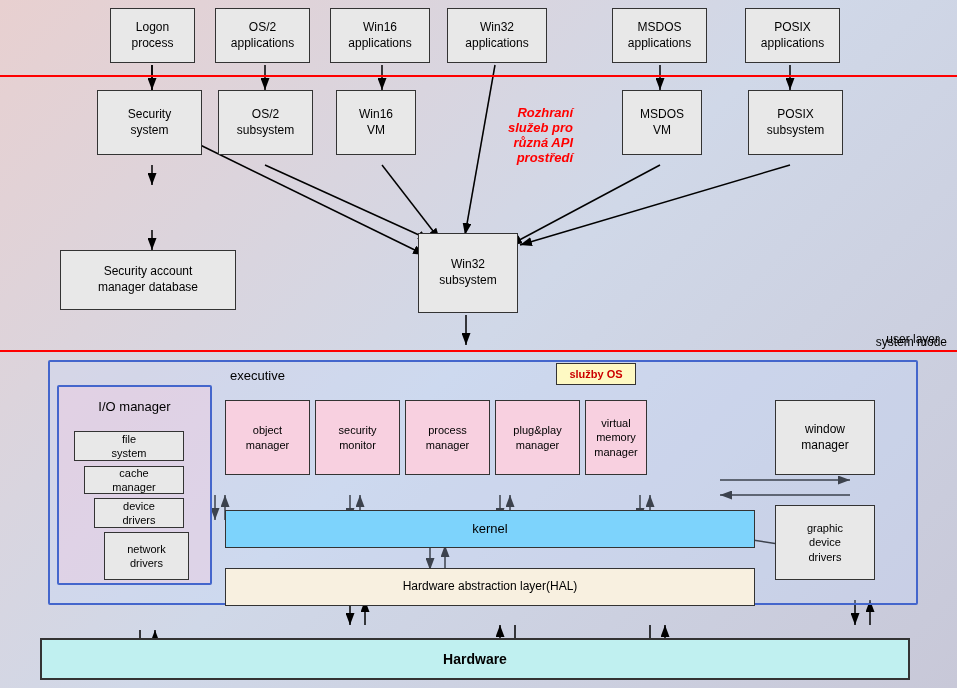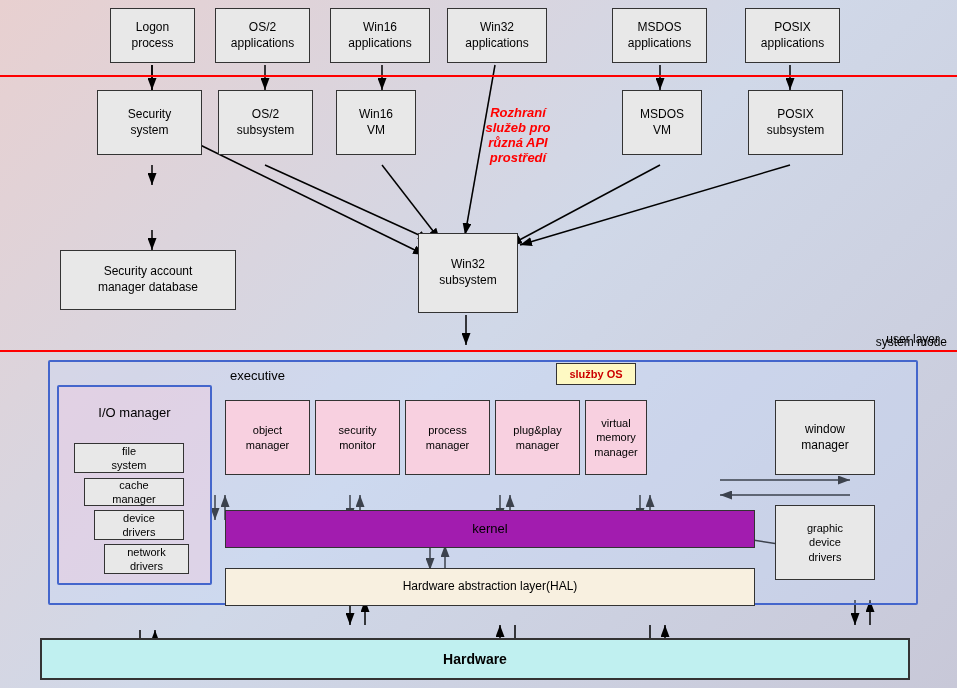--- a/index.html
+++ b/index.html
@@ -61,21 +61,21 @@
     .label {
       position: absolute;
       font-size: 12px;
       color: #000;
     }
 
     .label-red {
       color: red;
       font-style: italic;
       font-size: 13px;
-      text-align: center;
+      text-align: right;
       font-weight: bold;
     }
 
     
     .arrows-svg {
       position: absolute;
       top: 0;
       left: 0;
       width: 957px;
       height: 688px;
@@ -86,21 +86,21 @@
       background: #c0f0f0;
       border: 2px solid #333;
     }
 
     .hal-box {
       background: #f8f0e0;
       border: 1.5px solid #333;
     }
 
     .kernel-box {
-      background: #a21caf;
+      background: #7dd3fc;
       border: 1.5px solid #333;
     }
 
     .executive-label {
       position: absolute;
       font-size: 13px;
       color: #000;
     }
   </style>
 </head>
@@ -219,29 +219,29 @@
 
   <div class="box" style="left:418px; top:233px; width:100px; height:80px;">Win32<br>subsystem</div>
 
   <div class="box-blue-outline" style="position:absolute; left:48px; top:360px; width:870px; height:245px; border-radius:2px;"></div>
 
   <div class="executive-label" style="left:230px; top:368px;">executive</div>
 
   <div class="box-os-services" style="position:absolute; left:556px; top:363px; width:80px; height:22px; font-size:11px; color:#cc0000; border:1.5px solid #333; display:flex; align-items:center; justify-content:center; font-weight:bold;">služby OS</div>
 
   <div style="position:absolute; left:57px; top:385px; width:155px; height:200px; border:2px solid #4466cc; background:rgba(255,200,220,0.3); border-radius:2px;">
-    <div style="text-align:center; padding:18px; font-size:13px;">I/O manager</div>
+    <div style="text-align:center; padding:12px; font-size:13px;">I/O manager</div>
 
     <div class="box" style="position:relative; left:15px; top:5px; width:110px; height:30px; font-size:11px;">file<br>system</div>
 
     <div class="box" style="position:relative; left:25px; top:10px; width:100px; height:28px; font-size:11px;">cache<br>manager</div>
 
     <div class="box" style="position:relative; left:35px; top:14px; width:90px; height:30px; font-size:11px;">device<br>drivers</div>
 
-    <div class="box" style="position:relative; left:45px; top:18px; width:85px; height:30px; font-size:11px;">network<br>drivers</div>
+    <div class="box" style="position:relative; left:45px; top:18px; width:85px; height:48px; font-size:11px;">network<br>drivers</div>
   </div>
 
   <div class="box box-pink" style="left:225px; top:400px; width:85px; height:75px; font-size:11px;">object<br>manager</div>
 
   <div class="box box-pink" style="left:315px; top:400px; width:85px; height:75px; font-size:11px;">security<br>monitor</div>
 
   <div class="box box-pink" style="left:405px; top:400px; width:85px; height:75px; font-size:11px;">process<br>manager</div>
 
   <div class="box box-pink" style="left:495px; top:400px; width:85px; height:75px; font-size:11px;">plug&amp;play<br>manager</div>
 

